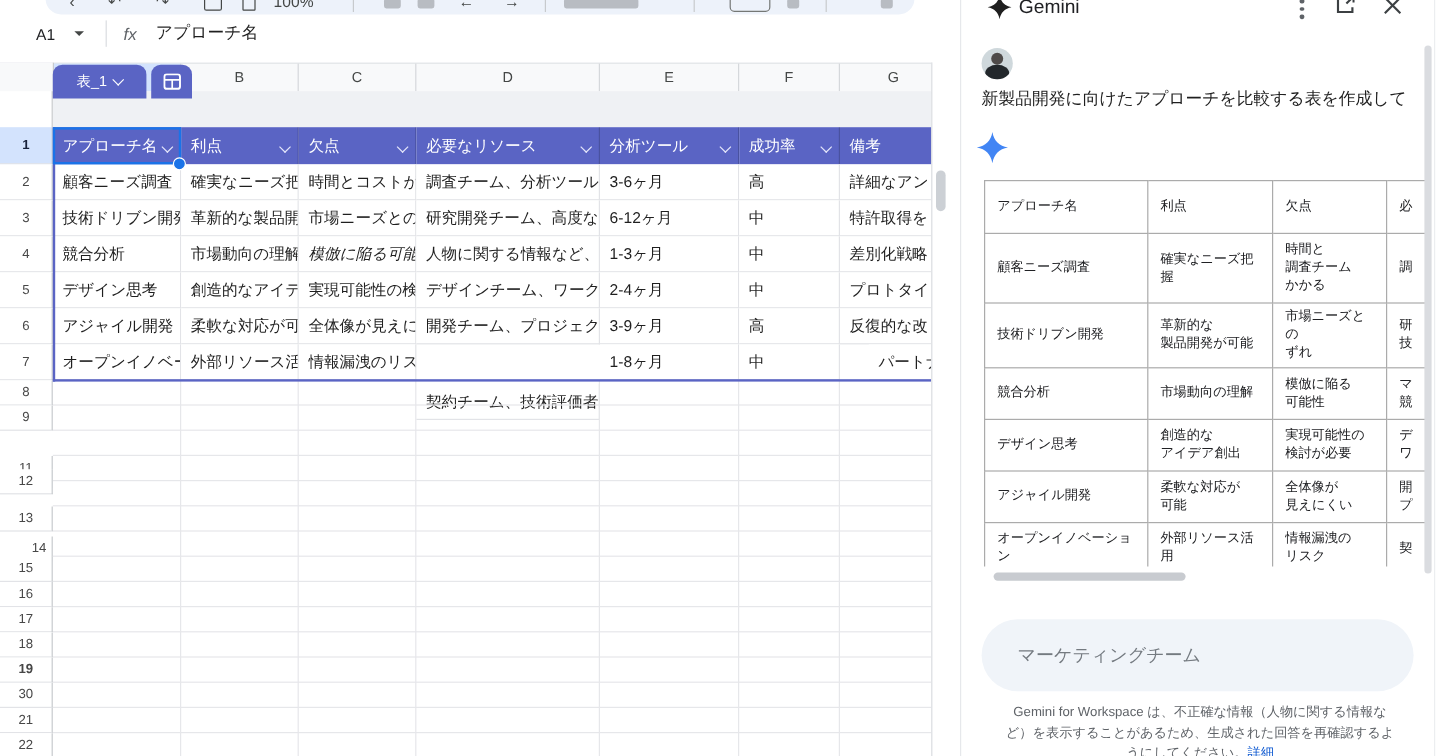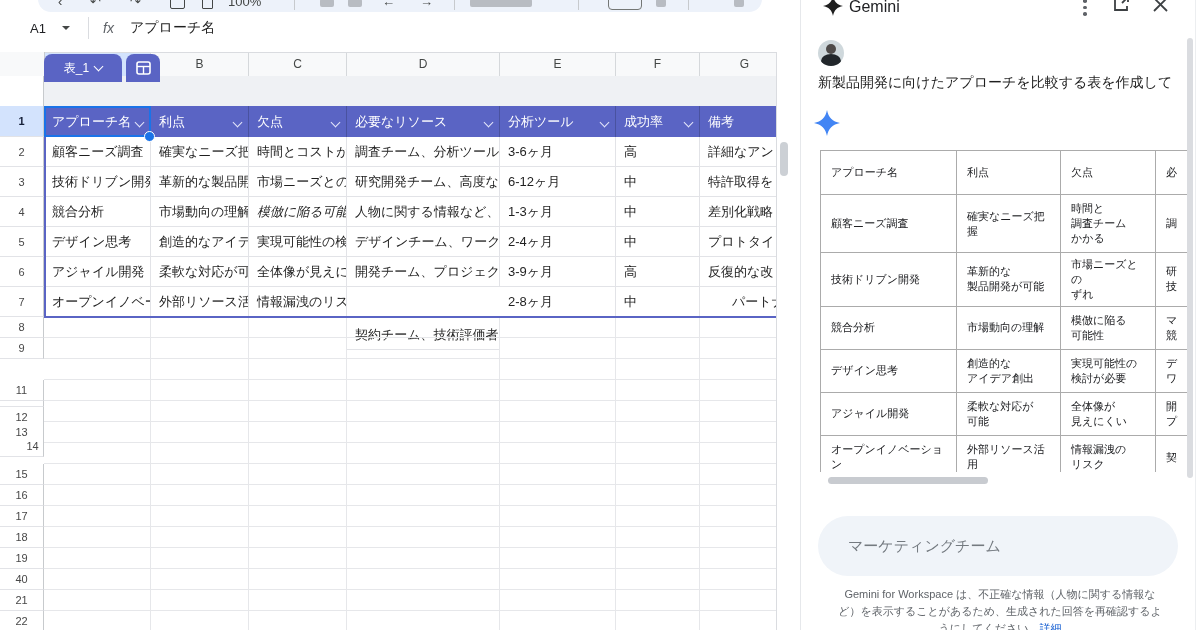--- a/index.html
+++ b/index.html
@@ -178,21 +178,21 @@
       <div class="dcell" style="left: 151px; top: 205px; width: 98px;">柔軟な対応が可</div>
       <div class="dcell" style="left: 249px; top: 205px; width: 98px;">全体像が見えに</div>
       <div class="dcell" style="left: 347px; top: 205px; width: 153px;">開発チーム、プロジェク</div>
       <div class="dcell" style="left: 500px; top: 205px; width: 116px;">3-9ヶ月</div>
       <div class="dcell" style="left: 616px; top: 205px; width: 84px;">高</div>
       <div class="dcell" style="left: 700px; top: 205px; width: 90px;">反復的な改</div>
       <div class="dcell" style="left: 44px; top: 235px; width: 107px;">オープンイノベー</div>
       <div class="dcell" style="left: 151px; top: 235px; width: 98px;">外部リソース活</div>
       <div class="dcell" style="left: 249px; top: 235px; width: 98px;">情報漏洩のリス</div>
       <div class="dcell" style="left: 347px; top: 235px; width: 153px; margin-top: 33px;">契約チーム、技術評価者</div>
-      <div class="dcell" style="left: 500px; top: 235px; width: 116px;">2-8ヶ月</div>
+      <div class="dcell" style="left: 500px; top: 235px; width: 116px;">1-8ヶ月</div>
       <div class="dcell" style="left: 616px; top: 235px; width: 84px;">中</div>
       <div class="dcell" style="left: 700px; top: 235px; width: 90px; margin-left: 24px;">パートナー</div>
       <div class="erow" style="top: 265px;"></div>
       <div class="erow" style="top: 286px;"></div>
       <div class="erow" style="top: 307px;"></div>
       <div class="erow" style="top: 328px;"></div>
       <div class="erow" style="top: 349px;"></div>
       <div class="erow" style="top: 370px;"></div>
       <div class="erow" style="top: 391px;"></div>
       <div class="erow" style="top: 412px;"></div>
@@ -213,29 +213,29 @@
       <div class="rownum" style="top: 85px; height: 30px; line-height: 30px;">2</div>
       <div class="rownum" style="top: 115px; height: 30px; line-height: 30px;">3</div>
       <div class="rownum" style="top: 145px; height: 30px; line-height: 30px;">4</div>
       <div class="rownum" style="top: 175px; height: 30px; line-height: 30px;">5</div>
       <div class="rownum" style="top: 205px; height: 30px; line-height: 30px;">6</div>
       <div class="rownum" style="top: 235px; height: 30px; line-height: 30px;">7</div>
       <div class="rownum" style="top: 265px; height: 21px; line-height: 21px;">8</div>
       <div class="rownum" style="top: 286px; height: 21px; line-height: 21px;">9</div>
       <div class="rownum" style="top: 320px; height: 21px; line-height: 21px; margin-top: 14px;">10</div>
       <div class="rownum" style="top: 328px; height: 21px; line-height: 21px;">11</div>
-      <div class="rownum" style="top: 355px; height: 21px; line-height: 21px;">12</div>
+      <div class="rownum" style="top: 339px; height: 21px; line-height: 21px;">12</div>
       <div class="rownum" style="top: 370px; height: 21px; line-height: 21px;">13</div>
-      <div class="rownum" style="top: 384px; height: 21px; line-height: 21px; padding-left: 22px;">14</div>
+      <div class="rownum" style="top: 395px; height: 21px; line-height: 21px; padding-left: 22px;">14</div>
       <div class="rownum" style="top: 412px; height: 21px; line-height: 21px;">15</div>
       <div class="rownum" style="top: 433px; height: 21px; line-height: 21px;">16</div>
       <div class="rownum" style="top: 454px; height: 21px; line-height: 21px;">17</div>
       <div class="rownum" style="top: 475px; height: 21px; line-height: 21px;">18</div>
-      <div class="rownum" style="top: 496px; height: 21px; line-height: 21px;">19</div>
-      <div class="rownum" style="top: 517px; height: 21px; line-height: 21px;">40</div>
+      <div class="rownum" style="top: 496px; height: 21px; line-height: 21px; font-weight: bold;">19</div>
+      <div class="rownum" style="top: 517px; height: 21px; line-height: 21px;">30</div>
       <div class="rownum" style="top: 538px; height: 21px; line-height: 21px;">21</div>
       <div class="rownum" style="top: 559px; height: 21px; line-height: 21px;">22</div>
     </div>
 
   <div class="table-outline" style="left:44px;top:54px;width:732px;height:212px"></div>
   <div class="sel-box" style="left:44px;top:54px;width:107px;height:31px"></div>
   <div class="fill-handle" style="left:144px;top:79px"></div>
 </div>
 
 <div class="sheet-vscroll">

